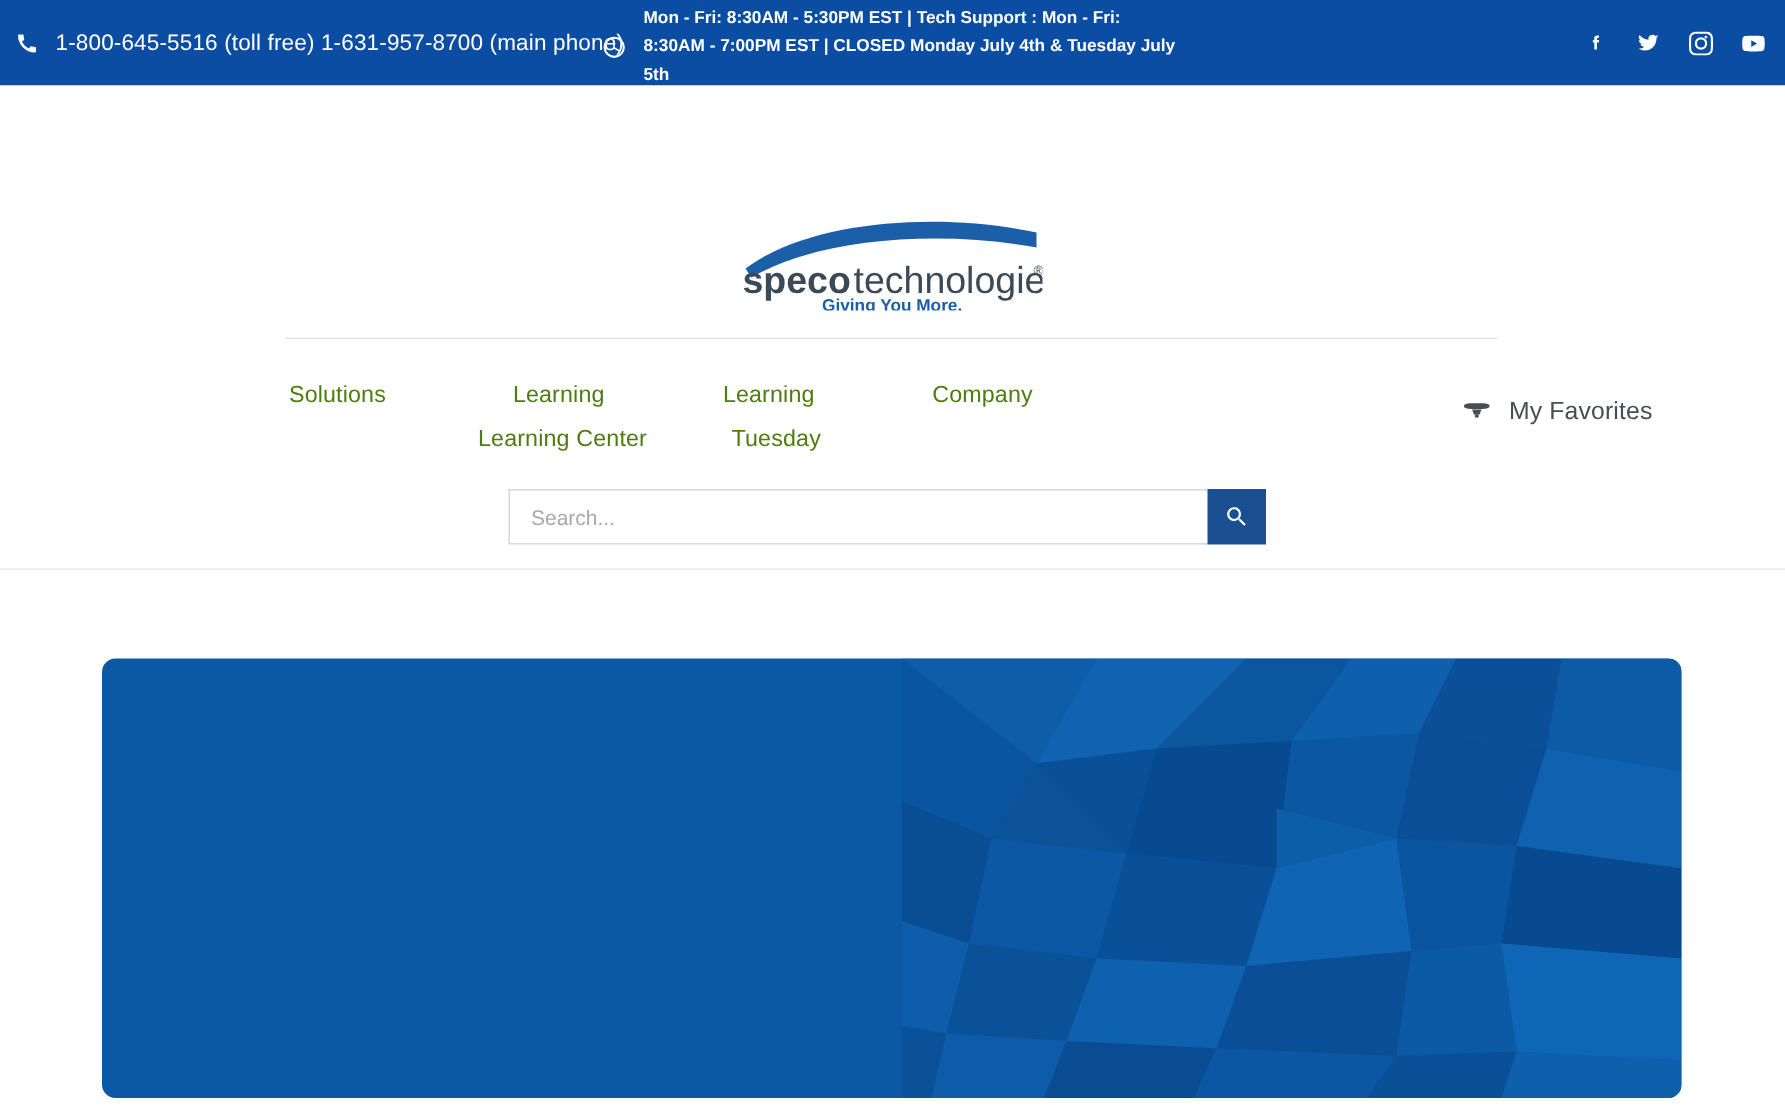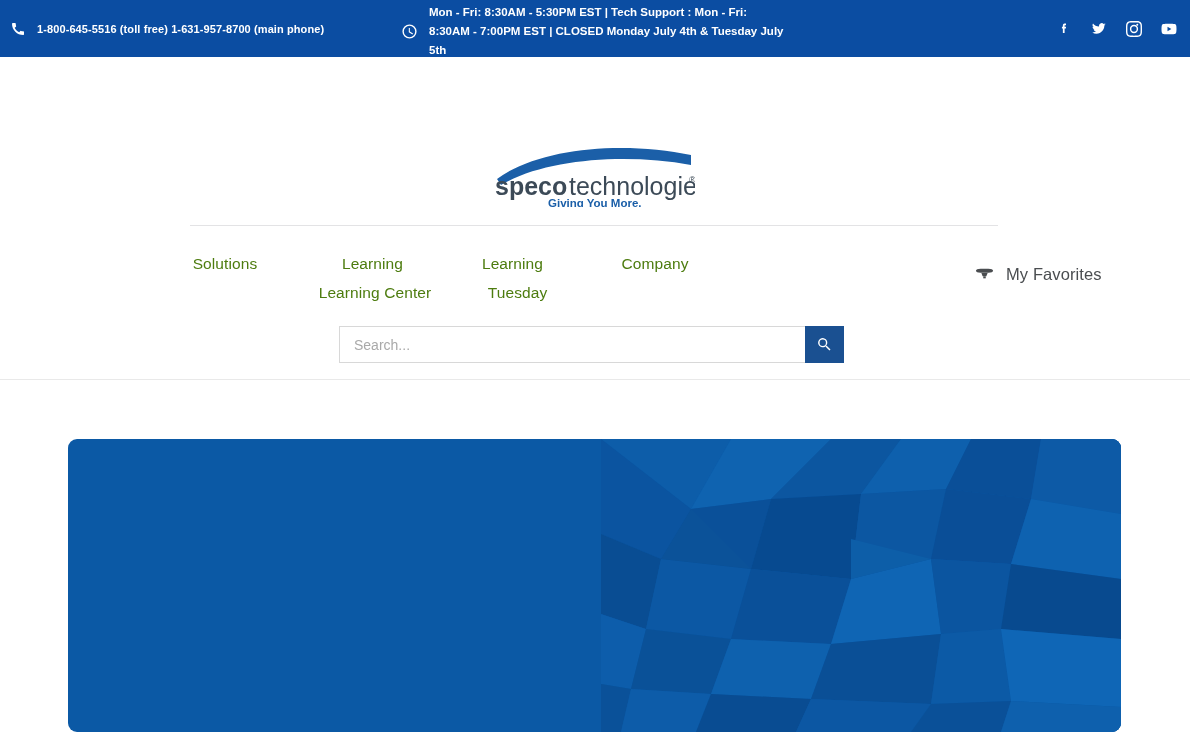--- a/index.html
+++ b/index.html
@@ -24,22 +24,22 @@
   .topbar-phone {
     position: absolute;
     left: 10px;
     top: 0;
     height: 57px;
     display: flex;
     align-items: center;
     gap: 11px;
   }
   .topbar-phone .label {
-    font-size: 11px;
-    font-weight: bold;
+    font-size: 15px;
+    font-weight: normal;
     letter-spacing: 0.1px;
     white-space: nowrap;
   }
   .topbar-hours {
     position: absolute;
     left: 401px;
     top: 0;
     height: 62px;
     display: flex;
     align-items: center;

